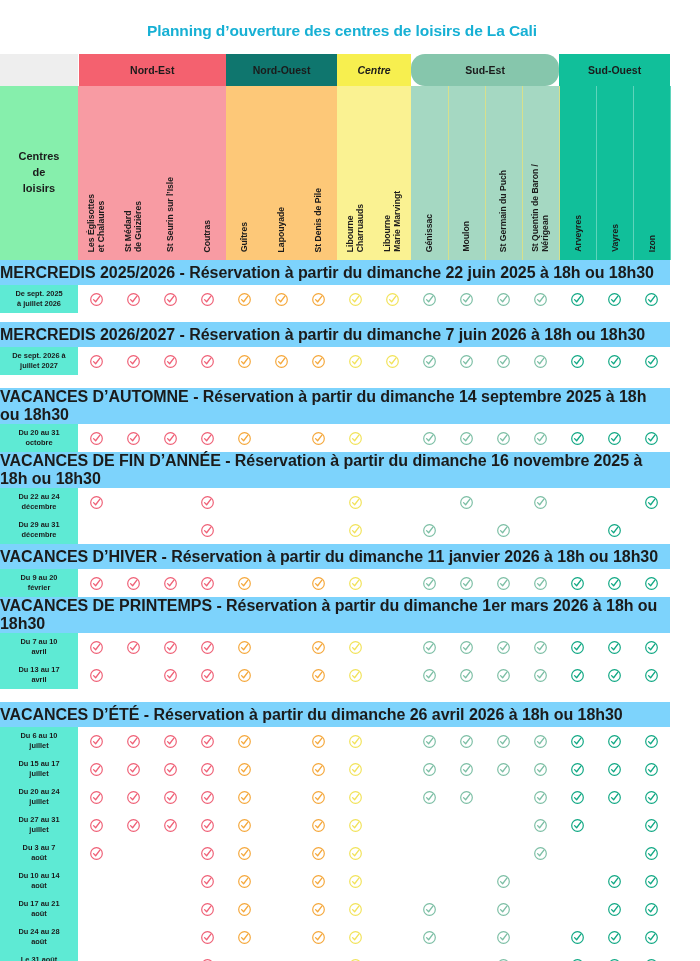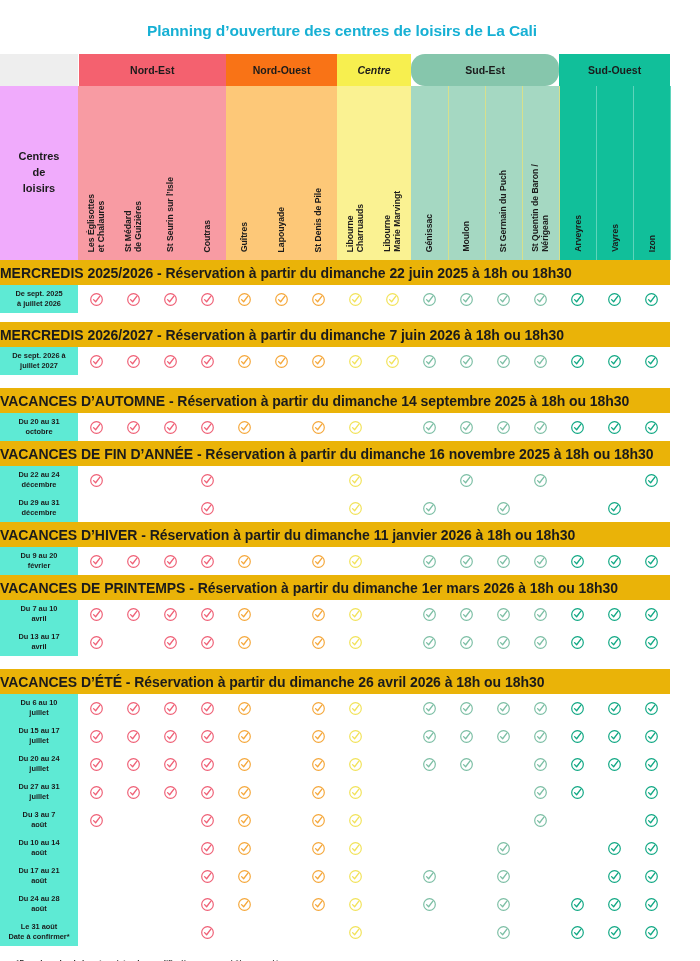--- a/index.html
+++ b/index.html
@@ -40,21 +40,21 @@
   .grp{
     height:32px;
     text-align:center;
     font-size:10.5px;
     font-weight:bold;
     color:#1b1b1b;
     border-right:1px solid #ffffff;
   }
   .grp.blank{background:#eeeeee;border-right:1px solid #ffffff;}
   .grp.ne{background:#f4616f;}
-  .grp.no{background:#f97316;}
+  .grp.no{background:#0f766e;}
   .grp.ce{background:#f7ef4f;font-style:italic;}
   .grp.se{background:#86c6ac;border-radius:14px;}
   .grp.so{background:#11bf9a;}
 
   
   .siterow th{height:174px;}
   .sitecell{
     position:relative;
     border-right:1px solid rgba(255,255,255,.75);
   }
@@ -73,35 +73,35 @@
     writing-mode:vertical-rl;
     transform:rotate(180deg);
     font-size:8.6px;
     font-weight:bold;
     line-height:1.18;
     color:#1b1b1b;
     text-align:left;
     white-space:pre-line;
   }
   .corner{
-    background:#f0abfc;
+    background:#86efac;
     text-align:center;
     font-size:11px;
     font-weight:bold;
     color:#1b1b1b;
     line-height:1.45;
     border-right:1px solid #ffffff;
   }
 
   
   .banner td{
-    background:#eab308;
+    background:#7dd3fc;
     height:25px;
     padding-left:12px;
-    font-size:14px;
+    font-size:16px;
     font-weight:bold;
     color:#1b1b1b;
     letter-spacing:-0.05px;
     border-bottom:1px solid #ffffff;
   }
 
   
   .drow td{height:28px;border-bottom:1px solid #eceaea;}
   td.rowlab{
     background:#5eead4;

